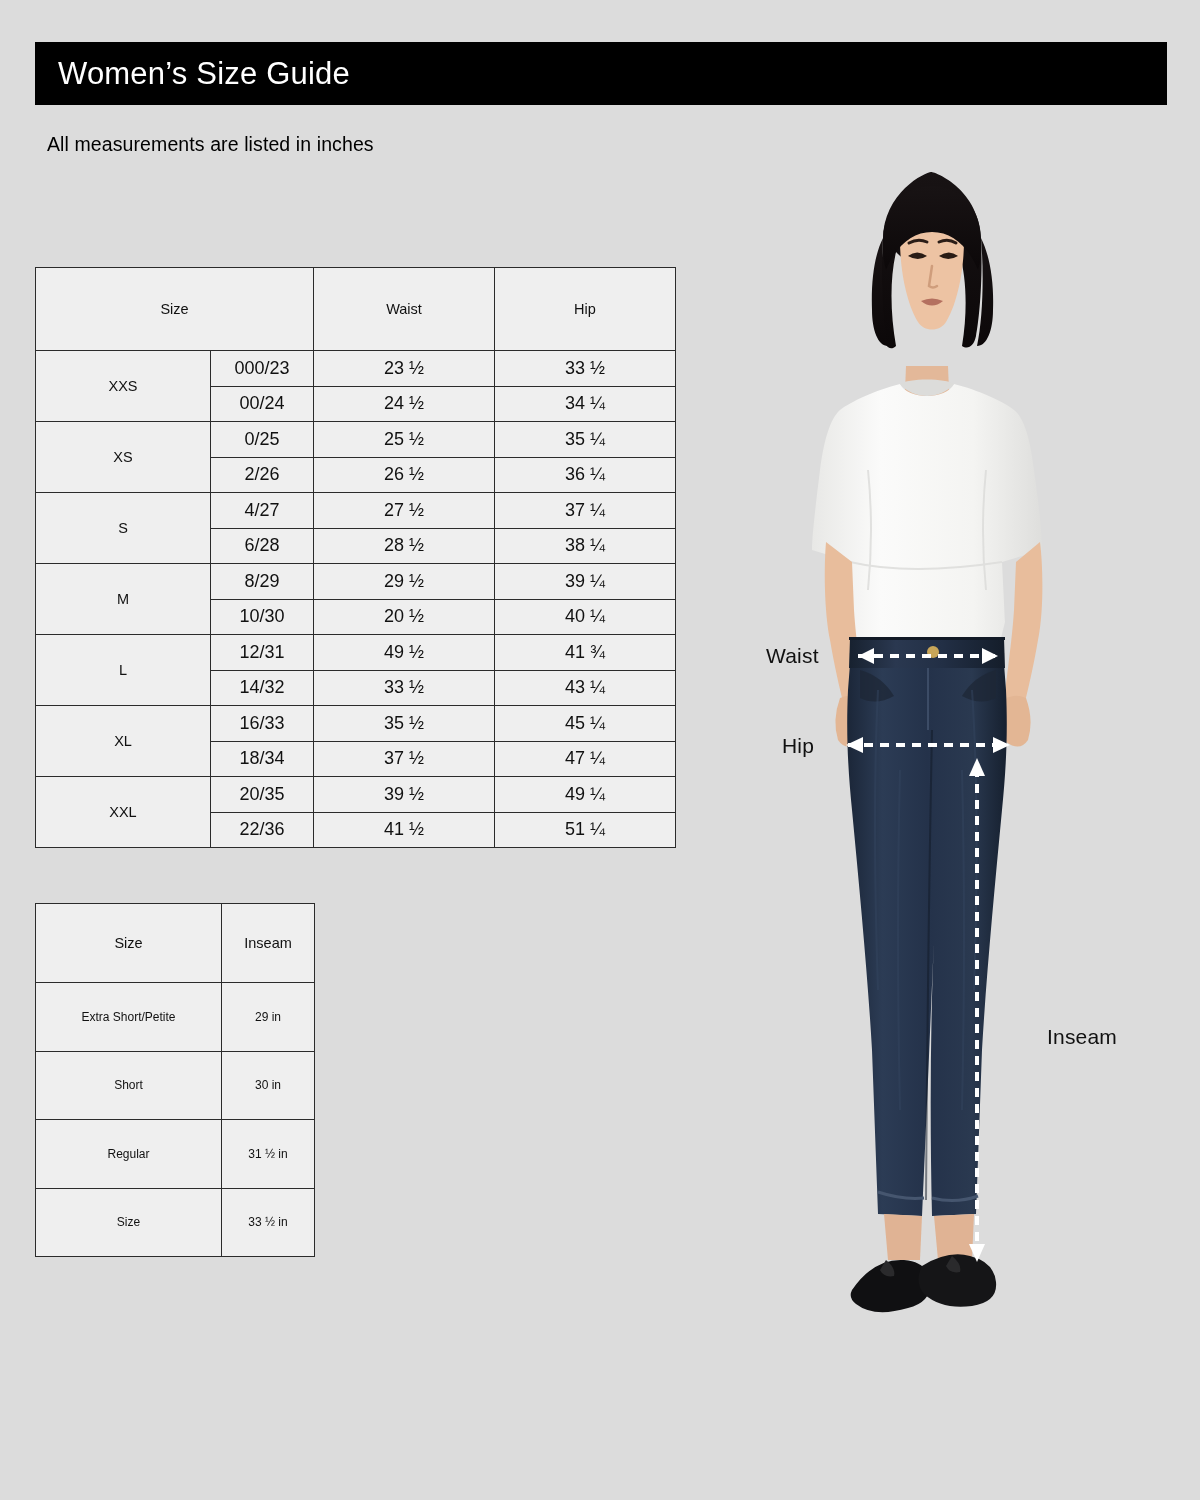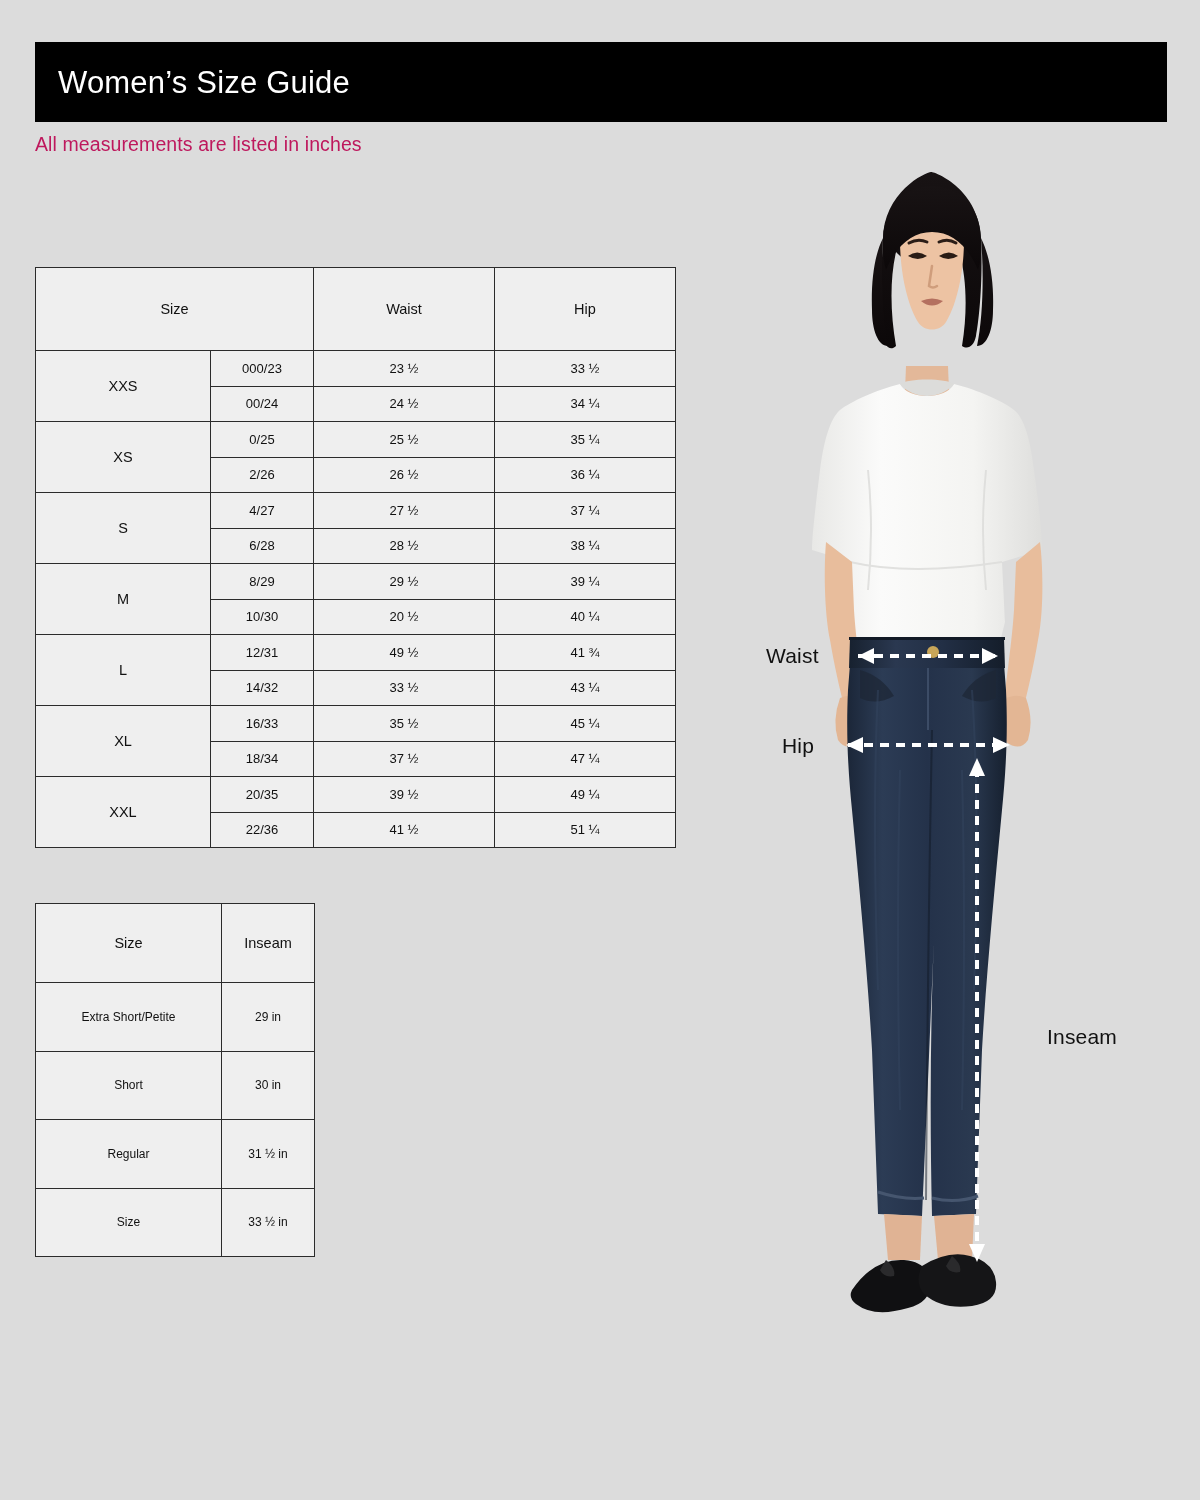--- a/index.html
+++ b/index.html
@@ -21,40 +21,40 @@
     width: 1200px;
     height: 1500px;
   }
 
   
   .title-bar {
     position: absolute;
     left: 35px;
     top: 42px;
     width: 1132px;
-    height: 80px;
+    height: 63px;
     background: #000000;
     display: flex;
     align-items: center;
     text-align: center;
   }
   .title-bar .title {
     color: #ffffff;
     font-size: 31px;
     font-weight: 400;
     letter-spacing: 0.2px;
     padding-left: 23px;
     line-height: 1;
   }
   .subtitle {
     position: absolute;
-    left: 35px;
+    left: 47px;
     top: 133px;
     font-size: 19.5px;
-    color: #be185d;
+    color: #000000;
     letter-spacing: 0.1px;
   }
 
   
   table {
     border-collapse: collapse;
     background: #8b5cf6;
     table-layout: fixed;
   }
   table td, table th {
@@ -72,21 +72,21 @@
     left: 35px;
     top: 267px;
     width: 640px;
   }
   .size-table th {
     height: 80px;
     font-size: 14.5px;
   }
   .size-table td {
     height: 32.5px;
-    font-size: 13px;
+    font-size: 18px;
   }
   .col-size-group { width: 175px; }
   .col-size-num { width: 103px; }
   .col-waist { width: 181px; }
   .col-hip { width: 181px; }
   .size-table td.group-cell {
     font-size: 14.5px;
   }
 
   

